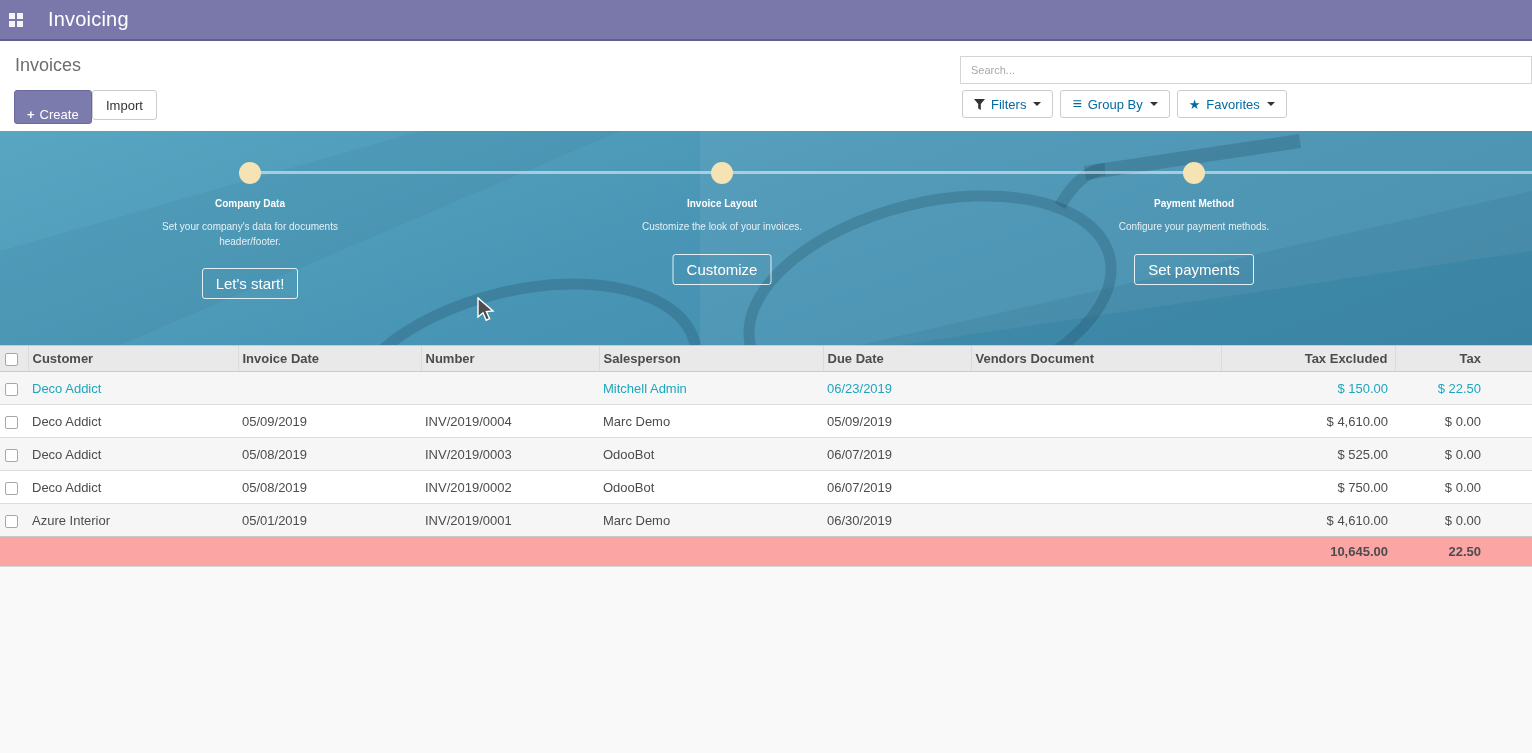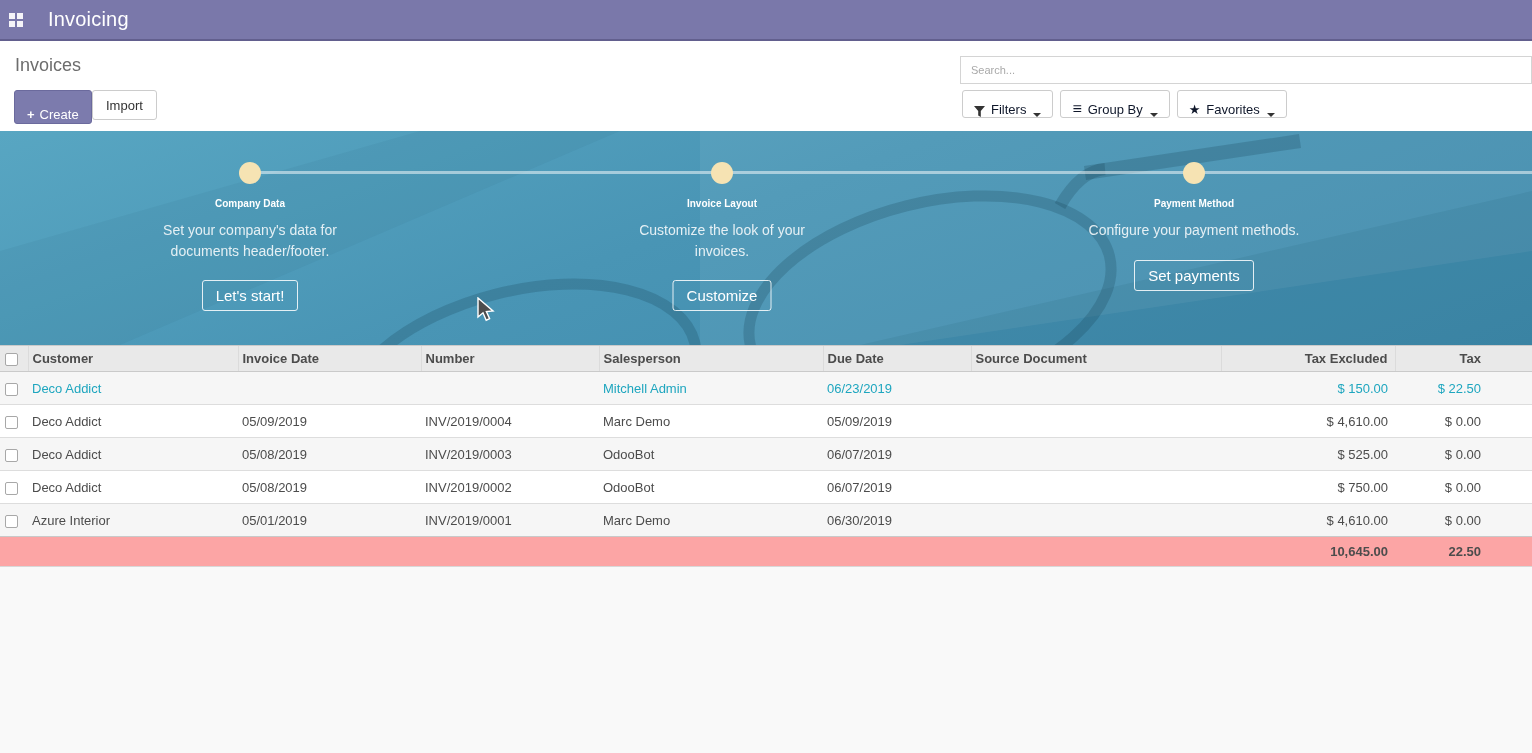--- a/index.html
+++ b/index.html
@@ -26,40 +26,40 @@
   .btn-create .plus { font-weight:bold; margin-right:5px; }
   .btn-import { position:absolute; left:92px; top:49px; height:30px; padding:0 13px;
     background:#fff; border:1px solid #ccc; border-radius:3px; color:#333;
     font-size:13px; cursor:pointer; font-family:inherit; }
   .search-input { position:absolute; left:960px; top:15px; width:572px; height:28px;
     border:1px solid #d4d4d4; padding:0 10px; font-size:11px; color:#333;
     font-family:inherit; outline:none; }
   .search-input::placeholder { color:#a9a9a9; }
   .filter-bar { position:absolute; left:962px; top:49px; display:flex; }
   .fbtn { height:28px; padding:0 11px; background:#fff; border:1px solid #ccc;
-    border-radius:3px; color:#0f172a; font-size:13px; margin-right:7px; display:flex;
-    align-items:flex-end; cursor:pointer; font-family:inherit; }
+    border-radius:3px; color:#0369a1; font-size:13px; margin-right:7px; display:flex;
+    align-items:center; cursor:pointer; font-family:inherit; }
   .fbtn .ic { margin-right:6px; display:inline-flex; align-items:center; }
   .caret { display:inline-block; margin-left:7px; width:0; height:0;
     border-left:4px solid transparent; border-right:4px solid transparent;
     border-top:4px solid #333; }
   .star { font-size:13px; }
   .bars { font-size:16px; font-weight:bold; line-height:1; }
 
   
   .banner { position:relative; height:214px; overflow:hidden;
     background:linear-gradient(160deg,#58a6c2 0%,#4995b5 45%,#3e89ab 100%); }
   .banner svg.decor { position:absolute; inset:0; }
   .progress-line { position:absolute; left:250px; right:0; top:40px; height:3px;
     background:rgba(255,255,255,.5); }
   .dot { position:absolute; top:31px; width:22px; height:22px; border-radius:50%;
     background:#f6e3b3; transform:translateX(-50%); }
   .step { position:absolute; top:67px; transform:translateX(-50%); text-align:center; }
   .step h3 { color:#ffffff; font-size:10px; font-weight:bold; margin-bottom:11px; }
-  .step p { color:rgba(255,255,255,.85); font-size:14px; line-height:1.47; margin:0 auto;text-align:center; }
+  .step p { color:rgba(255,255,255,.85); font-size:10px; line-height:1.47; margin:0 auto;text-align:center; }
   .step .desc-w1 { width:190px; } .step .desc-w2 { width:185px; } .step .desc-w3 { width:280px; }
   .step button { margin-top:19px; padding:6px 13px; background:transparent;
     border:1px solid rgba(255,255,255,.85); border-radius:3px; color:#fff;
     font-size:15px; cursor:pointer; font-family:inherit; }
 
   
   table.list { width:1532px; border-collapse:collapse; font-size:13px; color:#4c4c4c;
     background:#fff; table-layout:fixed; }
   thead th { background:#e9e9e9; border-top:1px solid #cacaca; border-bottom:1px solid #cacaca;
     border-left:1px solid #dbdbdb; text-align:left; font-weight:bold; color:#4c4c4c;
@@ -175,21 +175,21 @@
       <col style="width:137px">
   </colgroup>
   <thead>
     <tr>
       <th class="cb-cell"><span class="cb"></span></th>
       <th>Customer</th>
       <th>Invoice Date</th>
       <th>Number</th>
       <th>Salesperson</th>
       <th>Due Date</th>
-      <th>Source Document</th>
+      <th>Vendors Document</th>
       <th class="num taxex-col">Tax Excluded</th>
       <th class="num tax-col">Tax</th>
     </tr>
   </thead>
   <tbody>
     <tr class="draft">
       <td class="cb-cell"><span class="cb"></span></td>
       <td>Deco Addict</td>
       <td></td>
       <td></td>

